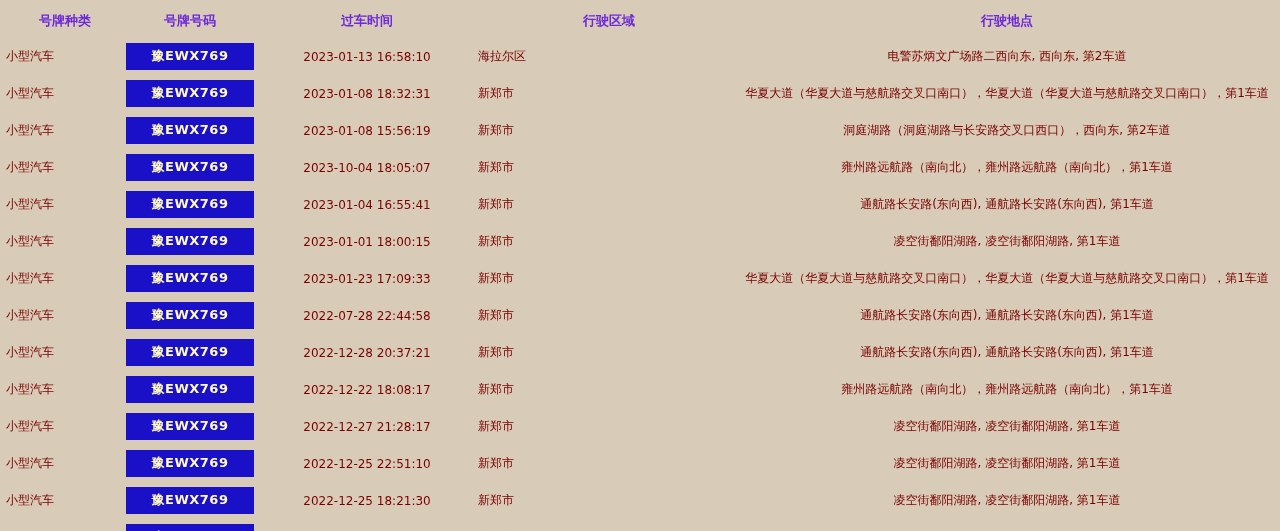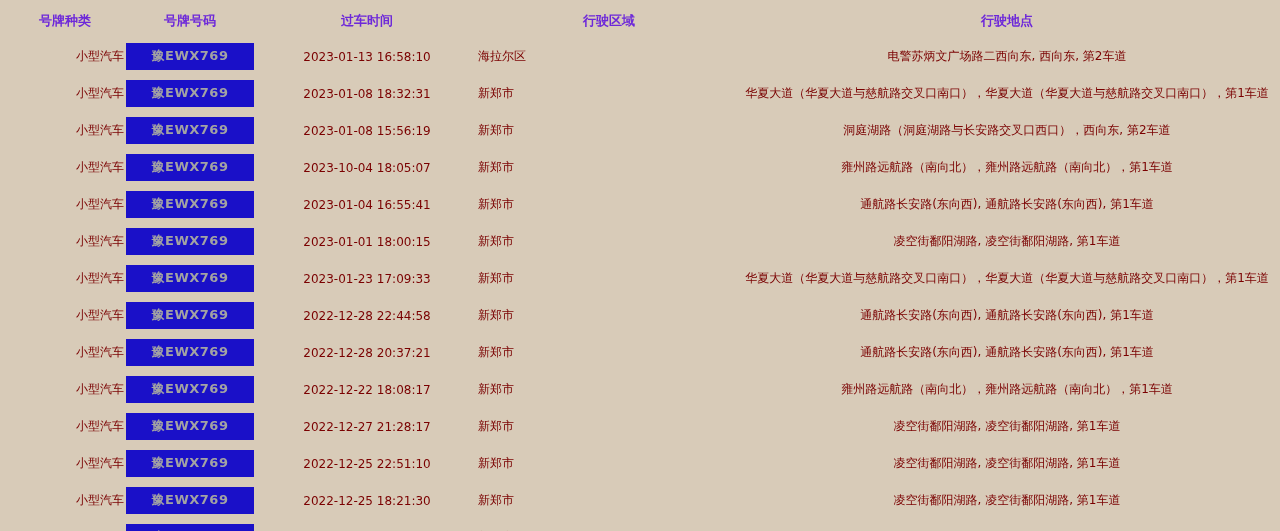--- a/index.html
+++ b/index.html
@@ -41,30 +41,30 @@
     white-space: nowrap;
     overflow: hidden;
   }
   col.c-type   { width: 118px; }
   col.c-plate  { width: 132px; }
   col.c-time   { width: 222px; }
   col.c-region { width: 262px; }
   col.c-place  { width: 534px; }
 
   .cell-type {
-    text-align: right;
+    text-align: left;
     padding-left: 0;
   }
   .plate-cell {
     padding: 2px 0;
   }
   .plate-badge {
     display: block;
     background: #1a10c8;
-    color: #a3a3a3;
+    color: #fef9c3;
     font-size: 13px;
     font-weight: bold;
     text-align: center;
     padding: 4px 0 5px 0;
     letter-spacing: 0.5px;
     margin: 0 2px;
   }
   .cell-time {
     text-align: center;
   }
@@ -160,21 +160,21 @@
           </td>
           <td class="cell-time">2023-01-23 17:09:33</td>
           <td class="cell-region">新郑市</td>
           <td class="cell-place">华夏大道（华夏大道与慈航路交叉口南口），华夏大道（华夏大道与慈航路交叉口南口），第1车道</td>
         </tr>
         <tr>
           <td class="cell-type">小型汽车</td>
           <td class="plate-cell">
             <span class="plate-badge">豫EWX769</span>
           </td>
-          <td class="cell-time">2022-12-28 22:44:58</td>
+          <td class="cell-time">2022-07-28 22:44:58</td>
           <td class="cell-region">新郑市</td>
           <td class="cell-place">通航路长安路(东向西), 通航路长安路(东向西), 第1车道</td>
         </tr>
         <tr>
           <td class="cell-type">小型汽车</td>
           <td class="plate-cell">
             <span class="plate-badge">豫EWX769</span>
           </td>
           <td class="cell-time">2022-12-28 20:37:21</td>
           <td class="cell-region">新郑市</td>

